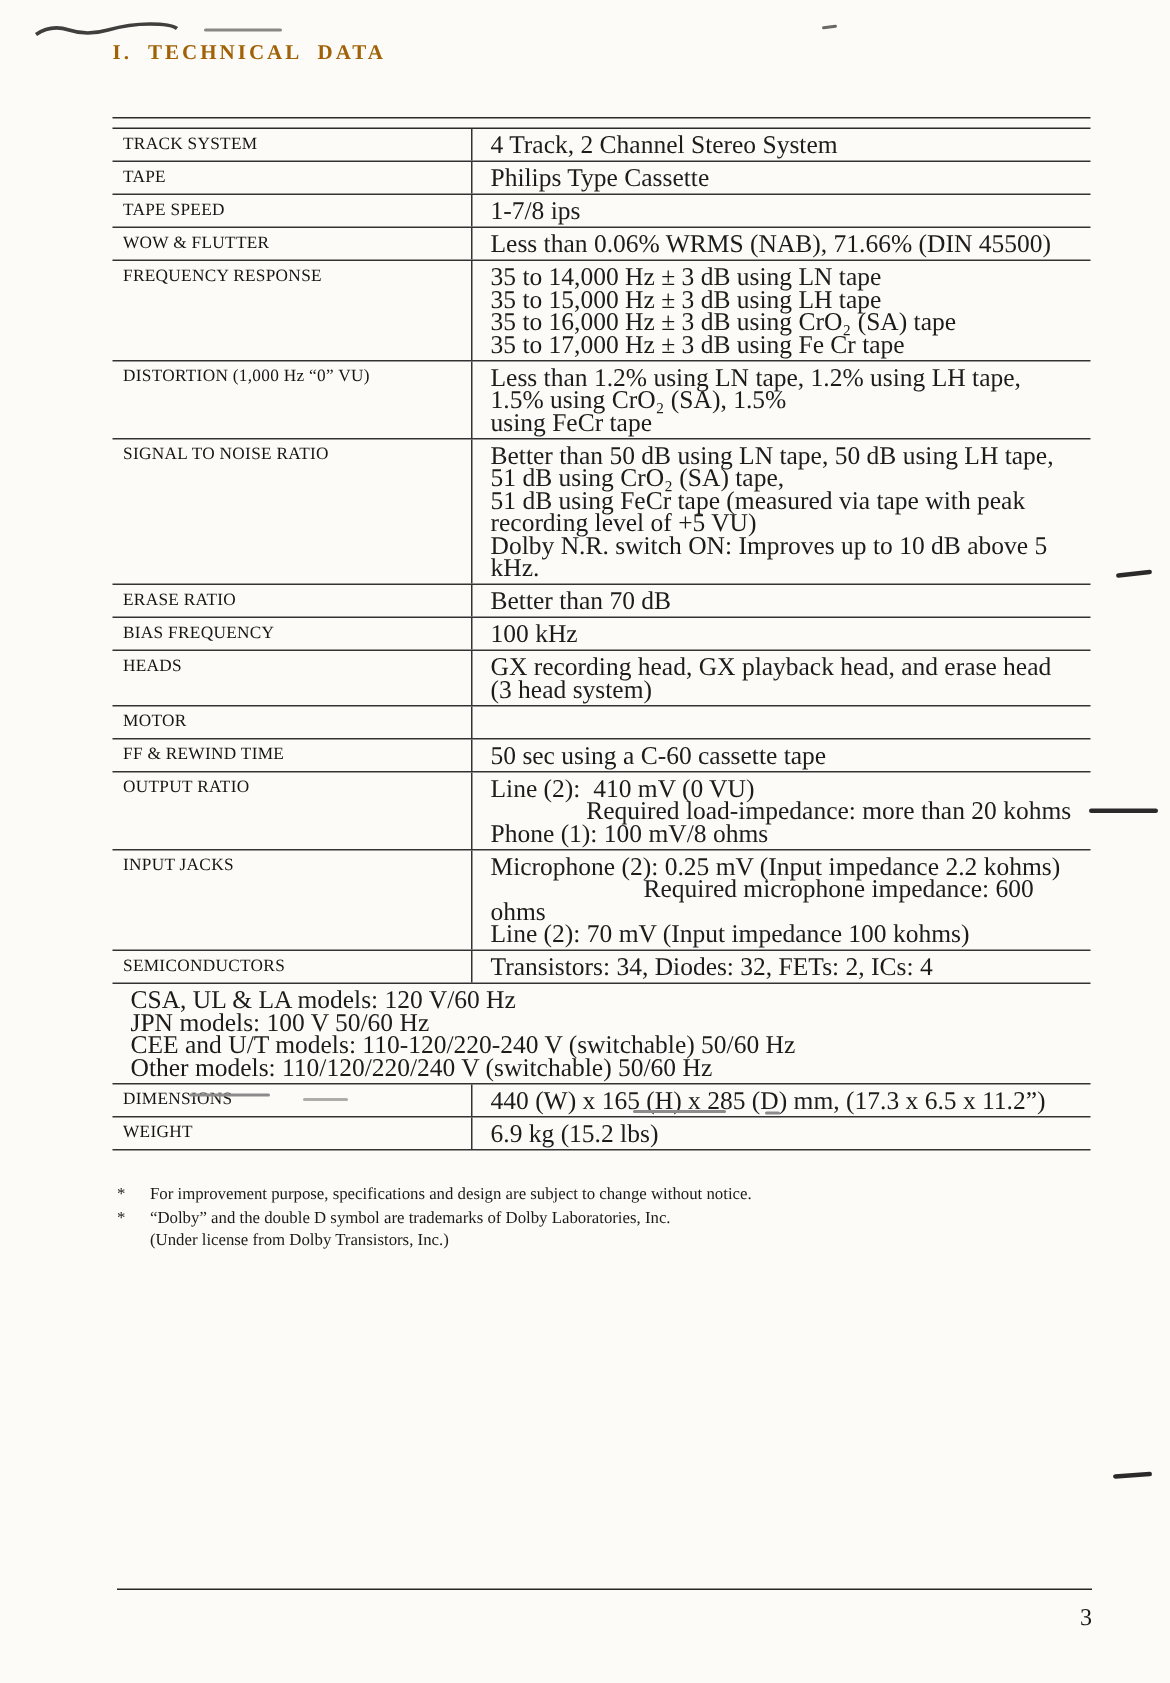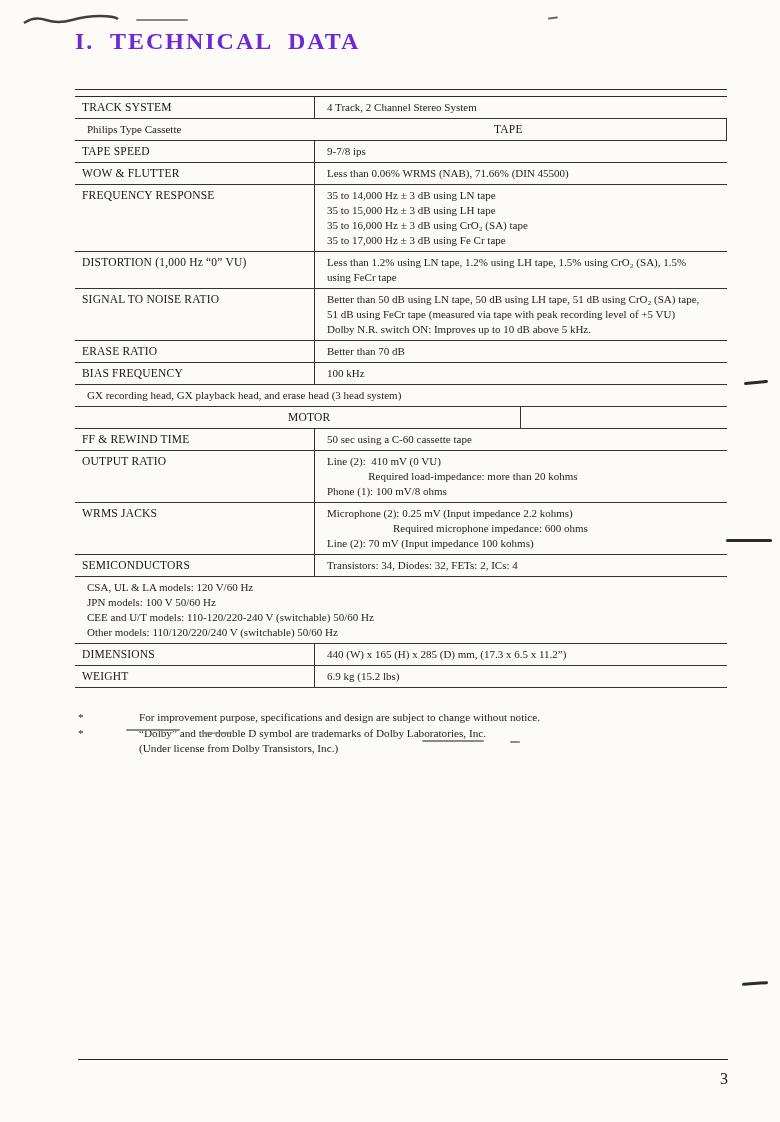--- a/index.html
+++ b/index.html
@@ -9,45 +9,44 @@
     font-family:"Liberation Serif","DejaVu Serif",serif;
     color:#1b1b1b;
     position:relative;
     overflow:hidden;
   }
   .page{width:780px;height:1122px;position:relative;}
 
   .title{
     margin:0;
     padding:28px 0 0 75px;
-    font-size:24px;
+    font-size:14px;
     font-weight:bold;
     letter-spacing:2px;
     white-space:pre;
-    color:#6d28d9;
+    color:#a16207;
   }
 
   .spec-table{
     margin:34px 53px 0 75px;
     width:652px;
     box-sizing:border-box;
   }
   .top-rule{
     height:6px;
     border-top:1.6px solid #2b2b2b;
     border-bottom:1.2px solid #2b2b2b;
   }
   .row{
     display:flex;
     border-bottom:1.1px solid #333;
-    justify-content:center;
   }
   .cell{
     box-sizing:border-box;
-    font-size:11px;
+    font-size:17px;
     line-height:15px;
   }
   .cell.label{
     width:240px;
     flex:0 0 240px;
     border-right:1px solid #333;
     padding:3px 6px 3px 7px;
     font-size:11.5px;
     letter-spacing:.2px;
     color:#151515;
@@ -59,21 +58,21 @@
     color:#1c1c1c;
   }
 
   .footnotes{
     margin:22px 40px 0 78px;
     font-size:11.2px;
     line-height:15.5px;
   }
   .fn-line{display:flex;}
   .fn-marker{width:22px;flex:0 0 22px;}
-  .fn-text{flex:1;margin-left:39px;}
+  .fn-text{flex:1;}
 
   .bottom-rule{
     position:absolute;
     left:78px;
     width:650px;
     bottom:62px;
     border-top:1.6px solid #262626;
   }
   .page-number{
     position:absolute;
@@ -109,26 +108,26 @@
   <h1 class="title">I.  TECHNICAL  DATA</h1>
 
   <div class="spec-table">
     <div class="top-rule"></div>
 
     <div class="row">
       <div class="cell label">TRACK SYSTEM</div>
       <div class="cell value">4 Track, 2 Channel Stereo System</div>
     </div>
     <div class="row">
+      <div class="cell label">TAPE</div>
       <div class="cell value">Philips Type Cassette</div>
-      <div class="cell label">TAPE</div>
     </div>
     <div class="row">
       <div class="cell label">TAPE SPEED</div>
-      <div class="cell value">9-7/8 ips</div>
+      <div class="cell value">1-7/8 ips</div>
     </div>
     <div class="row">
       <div class="cell label">WOW &amp; FLUTTER</div>
       <div class="cell value">Less than 0.06% WRMS (NAB), 71.66% (DIN 45500)</div>
     </div>
     <div class="row">
       <div class="cell label">FREQUENCY RESPONSE</div>
       <div class="cell value">35 to 14,000 Hz ± 3 dB using LN tape
 35 to 15,000 Hz ± 3 dB using LH tape
 35 to 16,000 Hz ± 3 dB using CrO₂ (SA) tape
@@ -147,37 +146,38 @@
     </div>
     <div class="row">
       <div class="cell label">ERASE RATIO</div>
       <div class="cell value">Better than 70 dB</div>
     </div>
     <div class="row">
       <div class="cell label">BIAS FREQUENCY</div>
       <div class="cell value">100 kHz</div>
     </div>
     <div class="row">
+      <div class="cell label">HEADS</div>
       <div class="cell value">GX recording head, GX playback head, and erase head (3 head system)</div>
     </div>
     <div class="row">
       <div class="cell label">MOTOR</div>
     </div>
     <div class="row">
       <div class="cell label">FF &amp; REWIND TIME</div>
       <div class="cell value">50 sec using a C-60 cassette tape</div>
     </div>
     <div class="row">
       <div class="cell label">OUTPUT RATIO</div>
       <div class="cell value">Line (2):  410 mV (0 VU)
                Required load-impedance: more than 20 kohms
 Phone (1): 100 mV/8 ohms</div>
     </div>
     <div class="row">
-      <div class="cell label">WRMS JACKS</div>
+      <div class="cell label">INPUT JACKS</div>
       <div class="cell value">Microphone (2): 0.25 mV (Input impedance 2.2 kohms)
                         Required microphone impedance: 600 ohms
 Line (2): 70 mV (Input impedance 100 kohms)</div>
     </div>
     <div class="row">
       <div class="cell label">SEMICONDUCTORS</div>
       <div class="cell value">Transistors: 34, Diodes: 32, FETs: 2, ICs: 4</div>
     </div>
     <div class="row">
       <div class="cell value">CSA, UL &amp; LA models: 120 V/60 Hz

